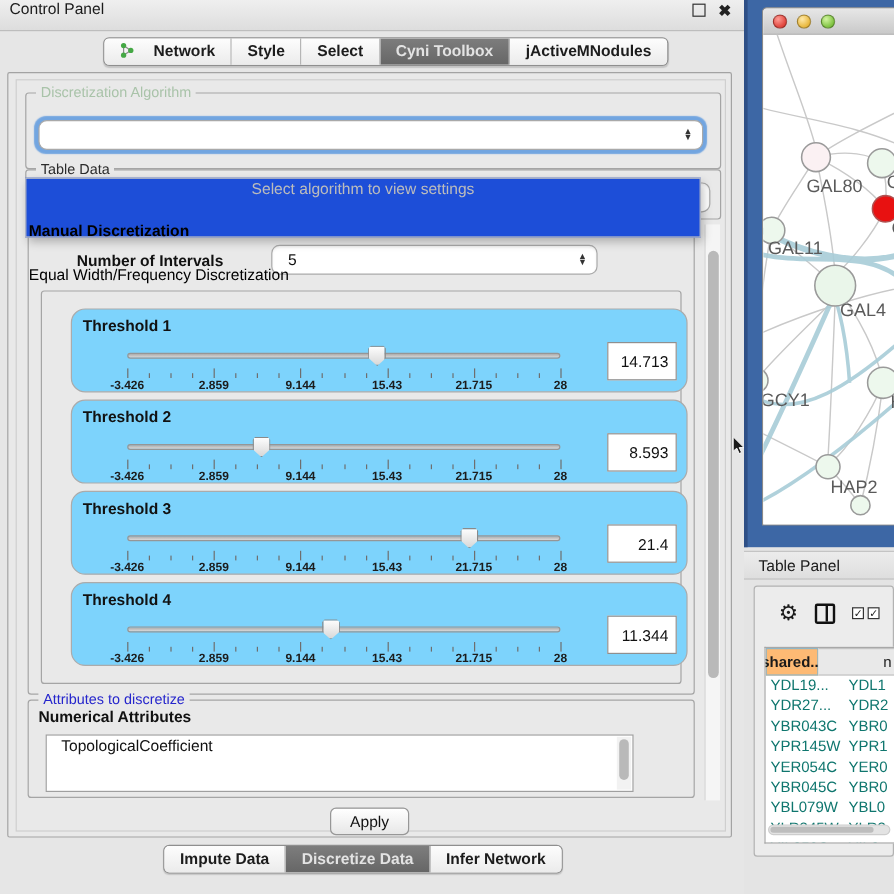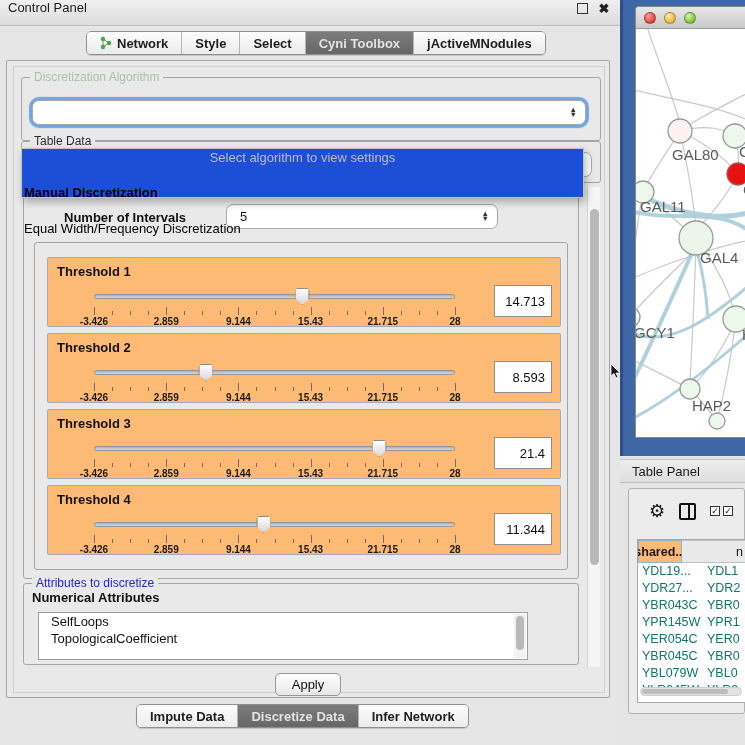--- a/index.html
+++ b/index.html
@@ -14,21 +14,21 @@
   .cp-titlebar .spacer { flex:1; }
   .tb-icon { width:16px; height:16px; display:flex; align-items:center; justify-content:center;
     font-size:12px; color:#222; margin-left:6px; cursor:default; }
   .tb-icon.float::before { content:""; width:9px; height:9px; border:1.5px solid #333; display:block; }
   .tb-icon.close { font-weight:bold; font-size:13px; }
 
   .seg-tabs { position:absolute; display:flex; border:1px solid #8f8f8f; border-radius:5px;
     overflow:hidden; background:#fff; box-shadow:0 1px 1px rgba(0,0,0,.15); }
   .seg { padding:3px 13px; font-size:13px; font-weight:600; color:#1c1c1c;
     background:linear-gradient(#fdfdfd,#ebebeb); border-left:1px solid #b5b5b5;
-    display:flex; align-items:center; gap:5px; white-space:nowrap; cursor:default; }
+    display:flex; align-items:flex-start; gap:16px; white-space:nowrap; cursor:default; }
   .seg:first-child { border-left:none; }
   .seg.sel { background:linear-gradient(#7d7d7d,#666666); color:#e3e3e3; }
   #top-tabs { top:31px; left:86px; height:24px; }
   #bottom-tabs { top:704px; left:136px; height:24px; }
 
   .cp-main { position:absolute; left:6px; top:60px; width:604px; height:638px;
     background:#e9e9e9; border:1px solid #a3a3a3; border-radius:2px; }
   .cp-inner { position:absolute; left:6px; top:5px; width:592px; height:627px;
     border:1px solid #cfcfcf; background:#e9e9e9; }
 
@@ -53,22 +53,22 @@
     border:1px solid #c2c2c2; box-shadow:2px 4px 8px rgba(0,0,0,.28); z-index:40; }
   .popup .ph { font-size:13px; color:#bcbcbc; text-align:center; padding-top:1px; }
   .popup .opt { font-size:13px; color:#000; padding:0 2px; line-height:16px;margin-top:20px; }
   .popup .opt.b { font-weight:bold; }
 
   
   .vscroll { position:absolute; width:13px; background:#f5f5f5; border-left:1px solid #d5d5d5; }
   .vscroll .thumb { position:absolute; left:2px; width:9px; background:#b9b9b9; border-radius:5px; }
 
   
-  .tbox { position:absolute; left:12px; width:514px; height:70px; border:1px solid #ababab;
-    border-radius:2px; background:#fdba74; }
+  .tbox { position:absolute; left:24px; width:514px; height:70px; border:1px solid #ababab;
+    border-radius:12px; background:#7dd3fc; }
   .tbox .tlabel { position:absolute; left:9px; top:6px; font-size:13px; font-weight:bold; color:#111; }
   .trackwrap { position:absolute; left:46px; top:30px; width:361px; height:36px; }
   .track { position:absolute; left:0; right:0; top:6px; height:5px; border-radius:3px;
     background:linear-gradient(#adadad,#d9d9d9); border:1px solid #969696; }
   .thumb-sl { position:absolute; top:0; width:15px; height:17px;
     background:linear-gradient(#fdfdfd,#d8d8d8); border:1px solid #8a8a8a;
     clip-path:polygon(50% 100%, 0 60%, 0 16%, 16% 0, 84% 0, 100% 16%, 100% 60%);
     transform:translateX(-50%); }
   .ticks { position:absolute; left:0; right:0; top:19px; height:8px; }
   .ticks i { position:absolute; bottom:0; width:1px; background:#6e6e6e; }
@@ -369,21 +369,20 @@
           </div>
           <div class="valbox">11.344</div>
         </div>
       </div>
     </div>
 
     <div class="group" style="left:16px; top:522px; width:556px; height:82px;">
       <span class="group-title gt-blue">Attributes to discretize</span>
       <div style="position:absolute; left:8px; top:6px; font-size:13px; font-weight:bold;">Numerical Attributes</div>
       <div class="attr-list">
-        <div class="li">SelfLoops</div>
         <div class="li">TopologicalCoefficient</div>
         <div class="attr-scroll">
           <div class="thumb"></div>
         </div>
       </div>
     </div>
 
     <button class="apply-btn">Apply</button>
 
     <div class="vscroll" style="left:580px; top:126px; height:480px;">

